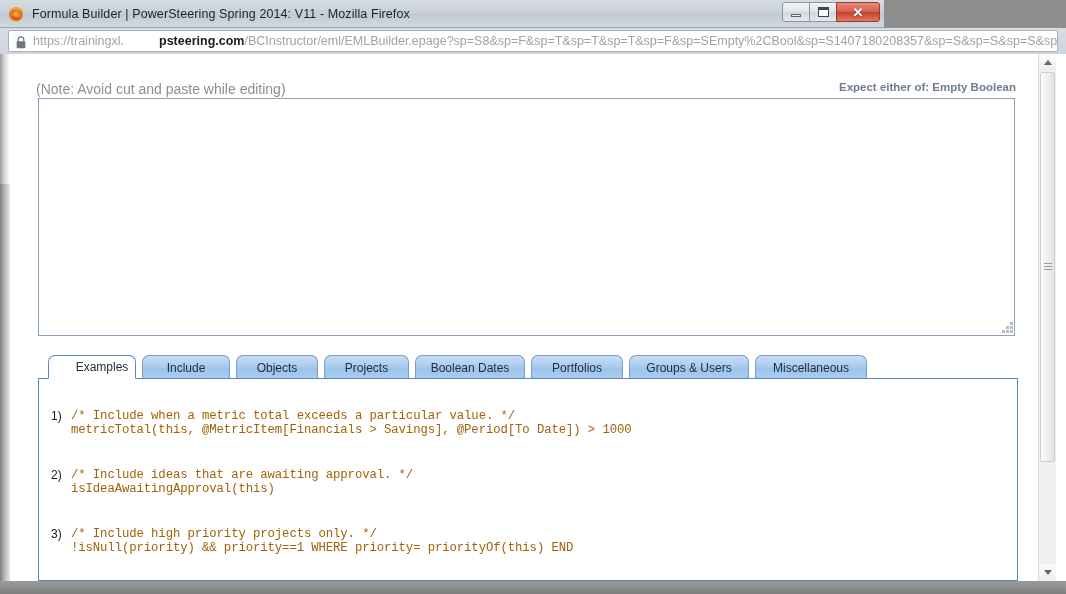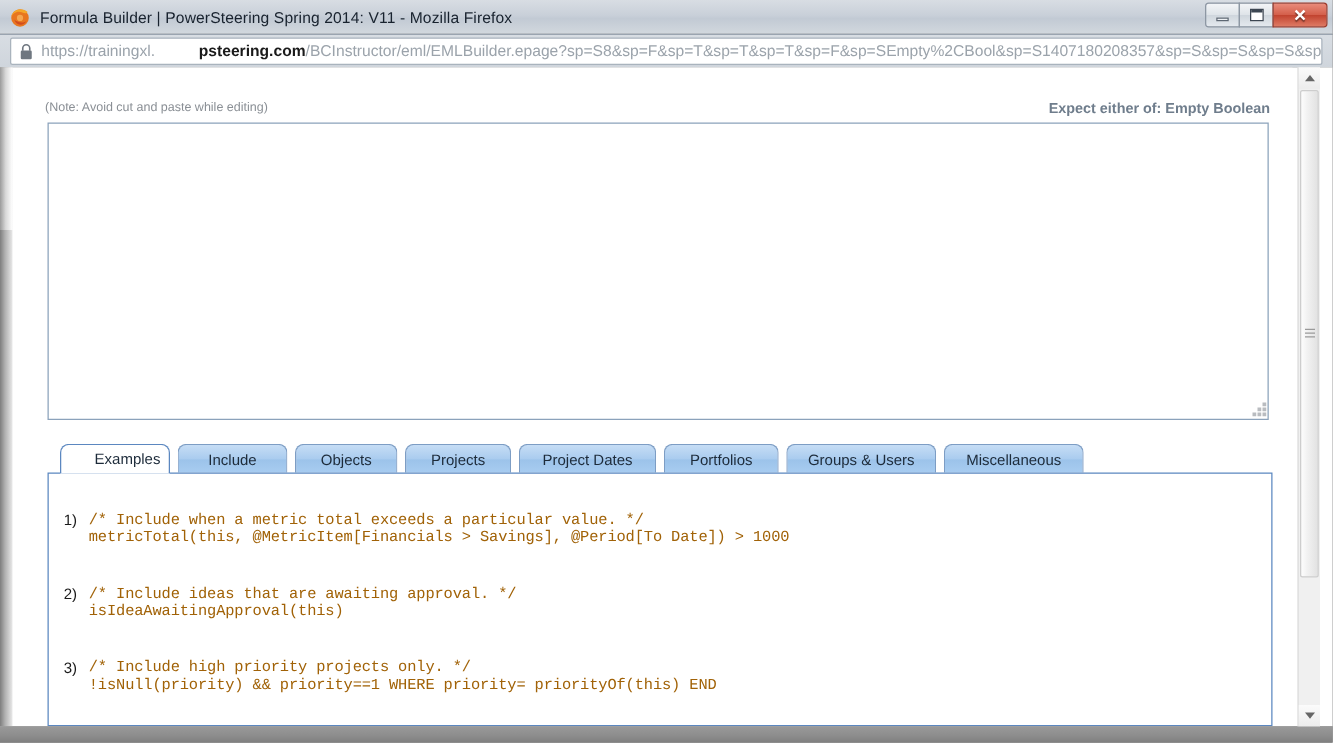--- a/index.html
+++ b/index.html
@@ -18,21 +18,21 @@
     left: 0; top: 0;
     width: 1066px;
     height: 594px;
     background: #8e8e8e;
   }
 
   
   #titlebar {
     position: absolute;
     left: 0; top: 0;
-    width: 1066px;
+    width: 884px;
     height: 28px;
     background: linear-gradient(to bottom, #d8dde3 0%, #c9d0d9 45%, #c2cad4 55%, #d2d8de 100%);
     border-bottom: 1px solid #9aa4b0;
     box-sizing: border-box;
   }
   #titlebar .tb-inner {
     position: absolute;
     left: 0; top: 0; right: 0; bottom: 0;
     display: flex;
     align-items: center;
@@ -184,21 +184,21 @@
   
   #note-row {
     position: absolute;
     left: 26px; top: 27px;
     width: 980px;
     height: 16px;
   }
   #note-text {
     position: absolute;
     left: 0; top: 0;
-    font-size: 10px;
+    font-size: 14px;
     color: #8a8f95;
   }
   #expect-text {
     position: absolute;
     right: 0; top: 0;
     font-size: 11.5px;
     color: #6f7d8c;
     font-weight: bold;
     white-space: nowrap;
   }
@@ -417,21 +417,21 @@
           <div class="tab" style="left: 104px; width: 88px;">
             <span>Include</span>
           </div>
           <div class="tab" style="left: 198px; width: 82px;">
             <span>Objects</span>
           </div>
           <div class="tab" style="left: 286px; width: 85px;">
             <span>Projects</span>
           </div>
           <div class="tab" style="left: 377px; width: 110px;">
-            <span>Project Dates</span>
+            <span>Boolean Dates</span>
           </div>
           <div class="tab" style="left: 493px; width: 92px;">
             <span>Portfolios</span>
           </div>
           <div class="tab" style="left: 717px; width: 112px;">
             <span>Miscellaneous</span>
           </div>
           <div class="tab" style="left: 591px; width: 120px;">
             <span>Groups &amp; Users</span>
           </div>

